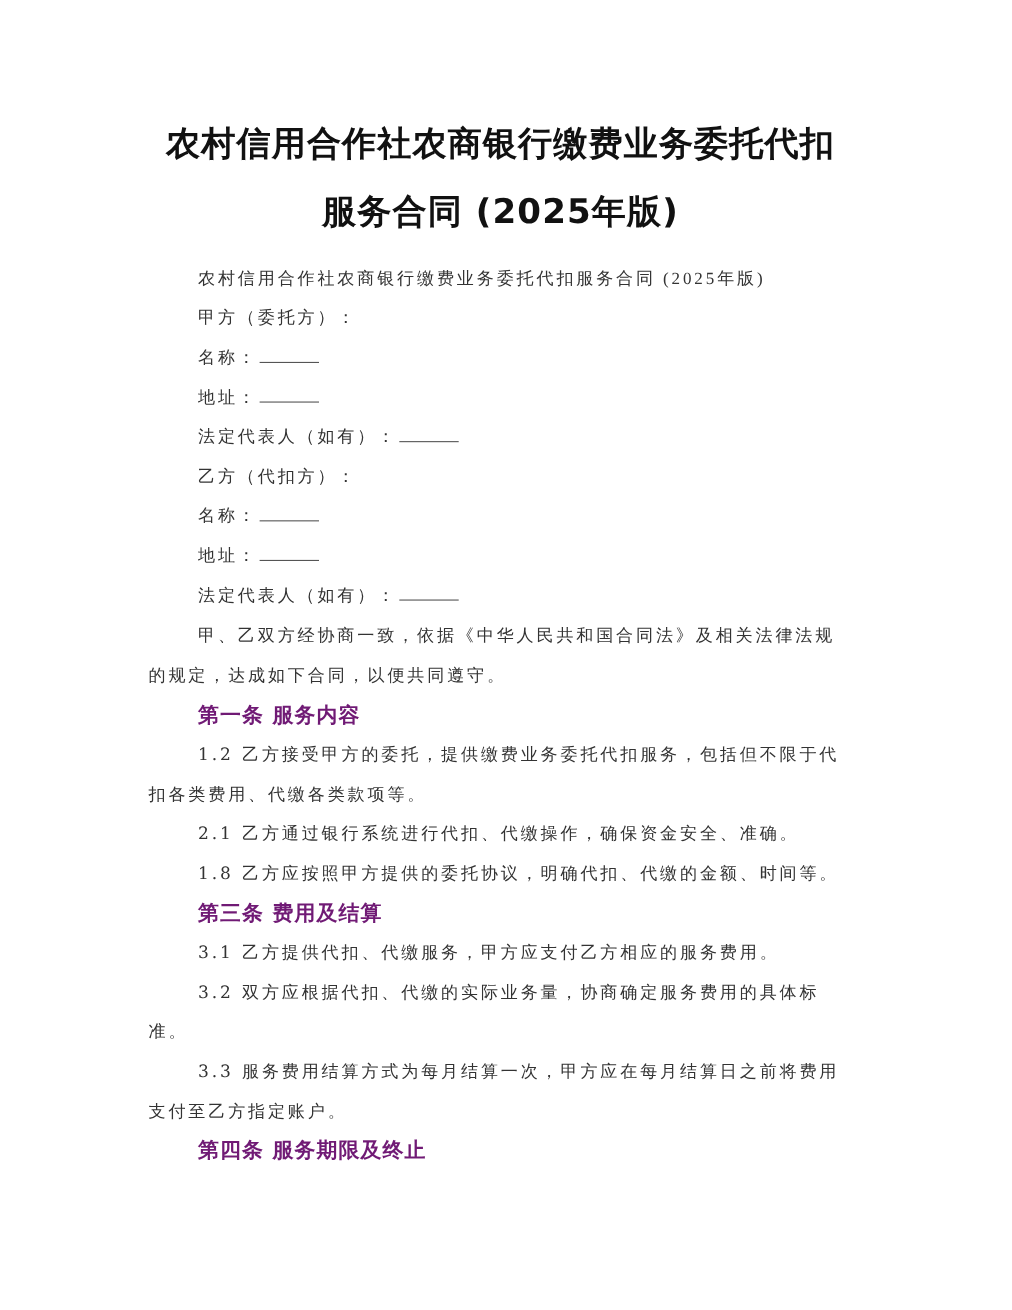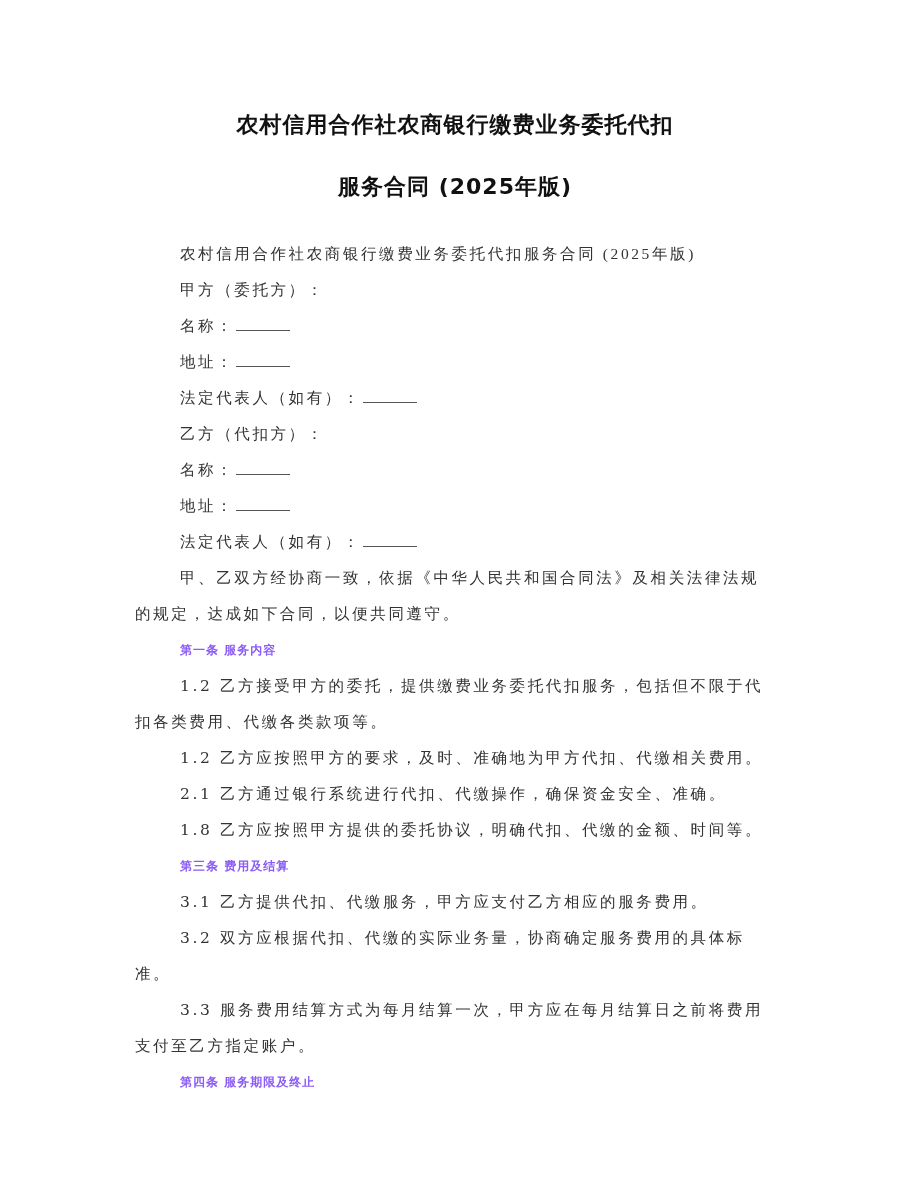--- a/index.html
+++ b/index.html
@@ -18,21 +18,21 @@
   .page {
     position: absolute;
     left: 135px;
     top: 0;
     width: 640px;
   }
   .title {
     text-align: center;
     font-family: "DejaVu Sans", "Liberation Sans", sans-serif;
     font-weight: bold;
-    font-size: 22px;
+    font-size: 31px;
     color: #111111;
     letter-spacing: 1px;
     margin: 0;
     position: absolute;
     left: -10px;
     width: 660px;
   }
   .title.l1 { top: 110px; }
   .title.l2 { top: 172px; text-align: center; }
   .body {
@@ -54,23 +54,23 @@
   .p.flat {
     padding-left: 45px;
     text-indent: 0;
     font-family: Liberation Serif, serif;
   }
   .h {
     margin: 0;
     padding-left: 45px;
     font-family: "DejaVu Sans", "Liberation Sans", sans-serif;
     font-weight: bold;
-    font-size: 12px;
+    font-size: 19px;
     letter-spacing: 1px;
-    color: #8b5cf6;
+    color: #701a75;
   }
   .blank {
     display: inline-block;
     width: 54px;
     border-bottom: 1px solid #555555;
     height: 14px;
     vertical-align: baseline;
     margin-left: 2px;
   }
 </style>
@@ -91,21 +91,20 @@
 
     <p class="p flat">乙方（代扣方）：</p>
     <p class="p flat"><span>名称：</span><span class="blank"></span></p>
     <p class="p flat"><span>地址：</span><span class="blank"></span></p>
     <p class="p flat"><span>法定代表人（如有）：</span><span class="blank"></span></p>
 
     <p class="p">甲、乙双方经协商一致，依据《中华人民共和国合同法》及相关法律法规的规定，达成如下合同，以便共同遵守。</p>
 
     <h2 class="h">第一条 服务内容</h2>
     <p class="p">1.2 乙方接受甲方的委托，提供缴费业务委托代扣服务，包括但不限于代扣各类费用、代缴各类款项等。</p>
-    <p class="p">1.2 乙方应按照甲方的要求，及时、准确地为甲方代扣、代缴相关费用。</p>
 
     <p class="p">2.1 乙方通过银行系统进行代扣、代缴操作，确保资金安全、准确。</p>
     <p class="p">1.8 乙方应按照甲方提供的委托协议，明确代扣、代缴的金额、时间等。</p>
 
     <h2 class="h">第三条 费用及结算</h2>
     <p class="p">3.1 乙方提供代扣、代缴服务，甲方应支付乙方相应的服务费用。</p>
     <p class="p">3.2 双方应根据代扣、代缴的实际业务量，协商确定服务费用的具体标准。</p>
     <p class="p">3.3 服务费用结算方式为每月结算一次，甲方应在每月结算日之前将费用支付至乙方指定账户。</p>
 
     <h2 class="h">第四条 服务期限及终止</h2>

